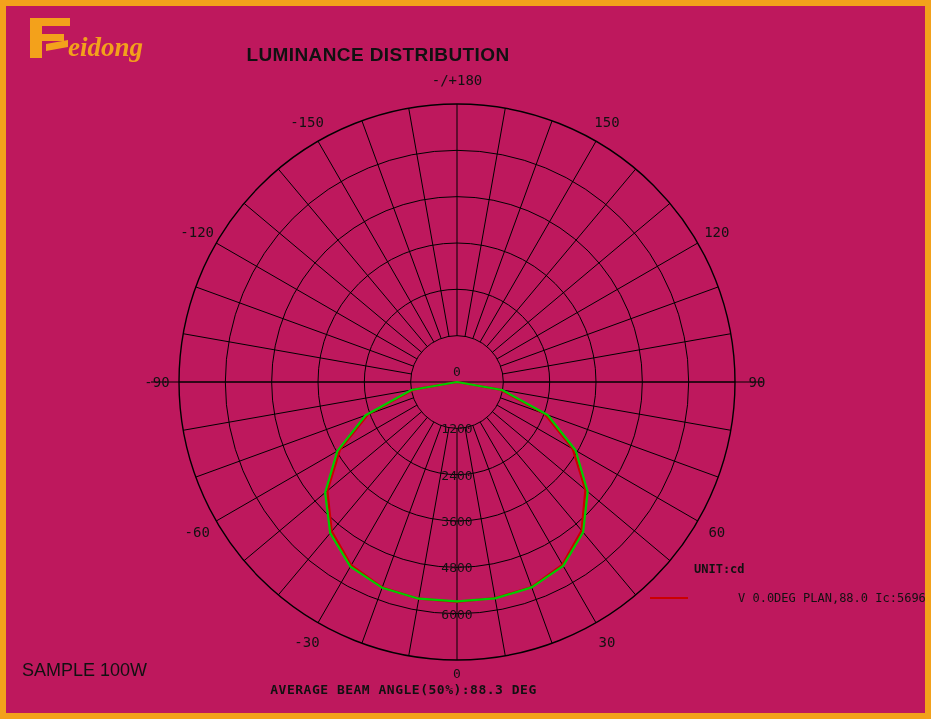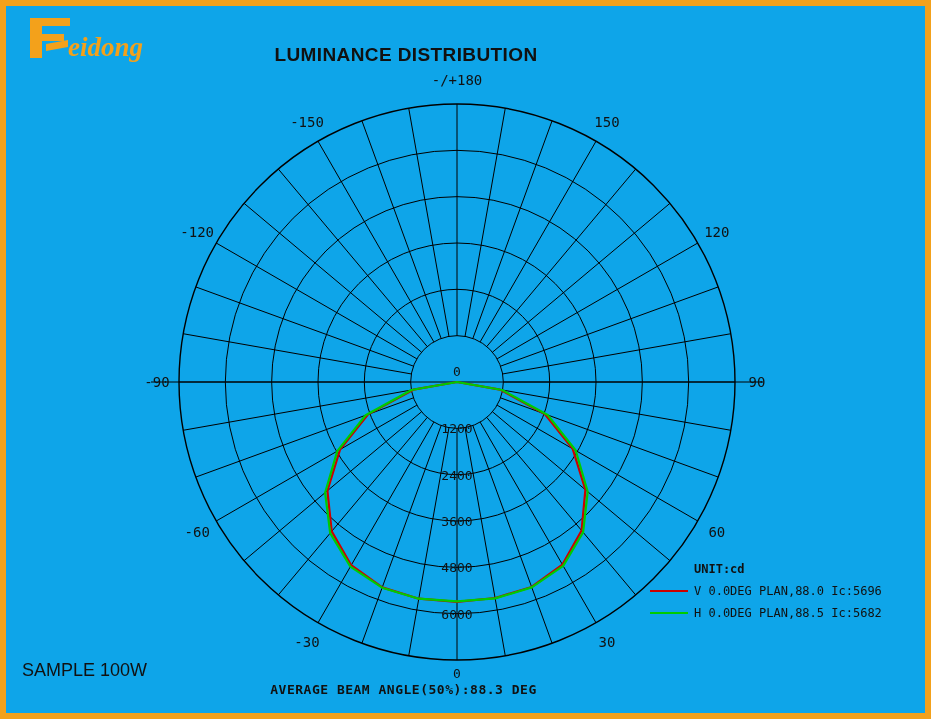--- a/index.html
+++ b/index.html
@@ -7,21 +7,21 @@
     padding: 0;
     background: #ffffff;
   }
   body {
     font-family: "Liberation Sans", sans-serif;
   }
   #page {
     position: relative;
     width: 931px;
     height: 719px;
-    background: #0ea5e9;
+    background: #be185d;
     overflow: hidden;
   }
   
   #frame-top {
     position: absolute;
     left: 0; top: 0;
     width: 931px; height: 6px;
     background: #F3A11B;
   }
   #frame-bottom {
@@ -53,21 +53,20 @@
   #title {
     position: absolute;
     left: 0;
     top: 44px;
     width: 756px;
     text-align: center;
     font-size: 19px;
     font-weight: bold;
     color: #111111;
     letter-spacing: 0.4px;
-    margin-left: 28px;
   }
   #sample-label {
     position: absolute;
     left: 22px;
     top: 660px;
     font-size: 18px;
     color: #111111;
     text-align: right;
   }
   #chart-wrap {
@@ -99,21 +98,22 @@
     color: #111111;
   }
   #legend .legend-title {
     font-weight: bold;
     margin-bottom: 6px;
     margin-left: 44px;
   }
   #legend .legend-row {
     display: flex;
     align-items: center;
-    margin-top: 8px;
+    margin-top: 15px;
+    gap: 44px;
   }
   #legend .swatch {
     width: 38px;
     height: 0;
     border-top-width: 2px;
     border-top-style: solid;
     margin-right: 6px;
     flex: none;
   }
   #legend .legend-text {
@@ -212,23 +212,19 @@
         </g>
     </svg>
   </div>
 
   <div id="legend">
     <div class="legend-title">UNIT:cd</div>
     <div class="legend-row">
       <span class="swatch" style="border-top-color:#CC0000;"></span>
       <span class="legend-text">V 0.0DEG PLAN,88.0 Ic:5696</span>
     </div>
-    <div class="legend-row">
-      <span class="swatch" style="border-top-color:#00CC00;"></span>
-      <span class="legend-text">H 0.0DEG PLAN,88.5 Ic:5682</span>
-    </div>
   </div>
 
   <div id="beam-angle-text">AVERAGE BEAM ANGLE(50%):88.3 DEG</div>
 
   <div id="sample-label">SAMPLE 100W</div>
 
 </div>
 
 </body></html>

